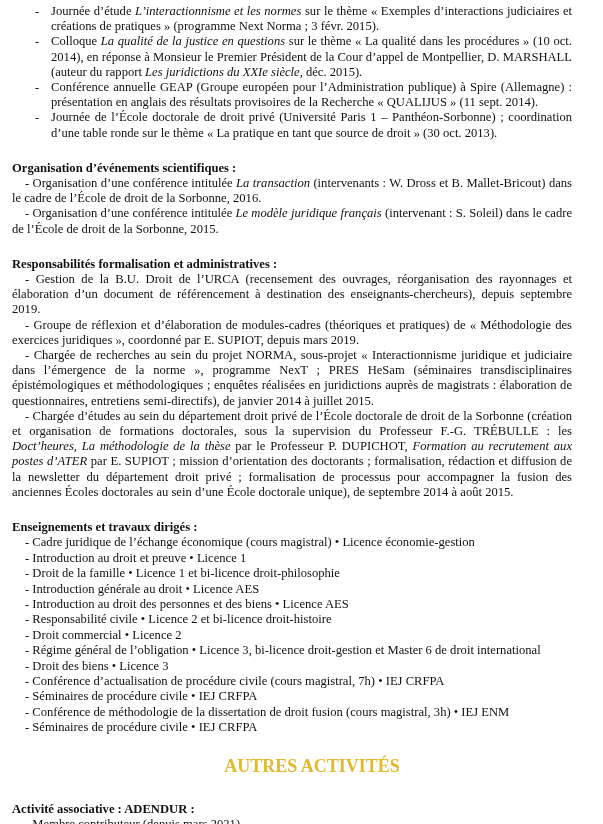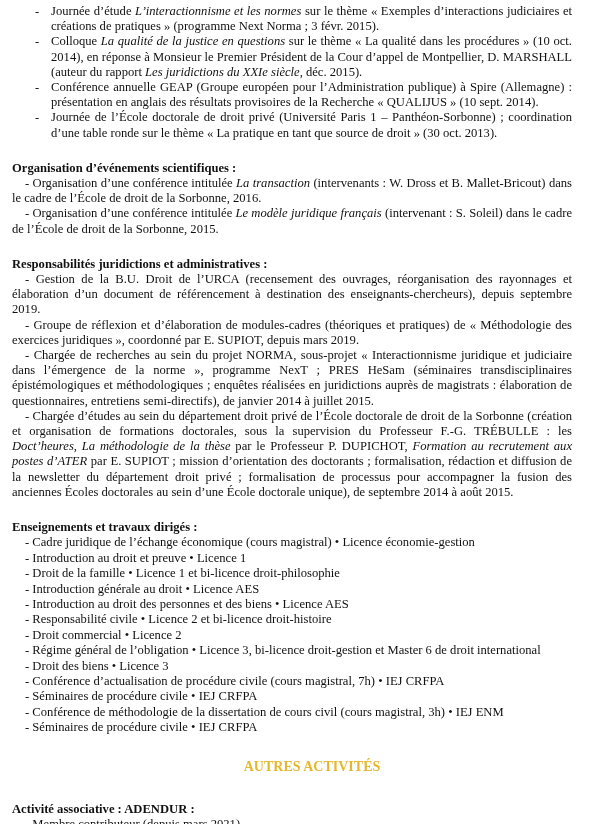--- a/index.html
+++ b/index.html
@@ -12,73 +12,73 @@
   .bullet-list { margin: 0; padding: 0; list-style: none; }
   .bullet-item { position: relative; padding-left: 39px; text-align: justify; line-height: 15.2px; }
   .bullet-item .dash { position: absolute; left: 23px; top: 0; }
   .section { margin-top: 20px; }
   .section-title { font-weight: bold; line-height: 15.2px; }
   .para { text-indent: 13px; text-align: justify; line-height: 15.2px; }
   .teach { padding-left: 13px; line-height: 15.4px; }
   .teach.wrap { padding-left: 0; text-indent: 13px; }
   .heading-center {
     text-align: center; font-weight: bold; color: #e3b82c;
-    margin-top: 23px; margin-bottom: 28px; line-height: 15px; font-size: 14px;
+    margin-top: 23px; margin-bottom: 28px; line-height: 15px; font-size: 18px;
     padding-left: 40px;
   }
   i { font-style: italic; }
 </style>
 </head>
 <body>
 
 <div class="page">
 
   <ul class="bullet-list">
     <li class="bullet-item">
       <span class="dash">-</span><span>Journée d’étude </span><i>L’interactionnisme et les normes</i><span> sur le thème « Exemples d’interactions judiciaires et créations de pratiques » (programme Next Norma ; 3 févr. 2015).</span>
     </li>
     <li class="bullet-item">
       <span class="dash">-</span><span>Colloque </span><i>La qualité de la justice en questions</i><span> sur le thème « La qualité dans les procédures » (10 oct. 2014), en réponse à Monsieur le Premier Président de la Cour d’appel de Montpellier, D. MARSHALL (auteur du rapport </span><i>Les juridictions du XXIe siècle</i><span>, déc. 2015).</span>
     </li>
     <li class="bullet-item">
-      <span class="dash">-</span><span>Conférence annuelle GEAP (Groupe européen pour l’Administration publique) à Spire (Allemagne) : présentation en anglais des résultats provisoires de la Recherche « QUALIJUS » (10 sept. 2014).</span>
+      <span class="dash">-</span><span>Conférence annuelle GEAP (Groupe européen pour l’Administration publique) à Spire (Allemagne) : présentation en anglais des résultats provisoires de la Recherche « QUALIJUS » (11 sept. 2014).</span>
     </li>
     <li class="bullet-item">
       <span class="dash">-</span><span>Journée de l’École doctorale de droit privé (Université Paris 1 – Panthéon-Sorbonne) ; coordination d’une table ronde sur le thème « La pratique en tant que source de droit » (30 oct. 2013).</span>
     </li>
   </ul>
 
   <div class="section">
     <div class="section-title">Organisation d’événements scientifiques :</div>
     <div class="para"><span>- Organisation d’une conférence intitulée </span><i>La transaction</i><span> (intervenants : W. Dross et B. Mallet-Bricout) dans le cadre de l’École de droit de la Sorbonne, 2016.</span></div>
     <div class="para"><span>- Organisation d’une conférence intitulée </span><i>Le modèle juridique français</i><span> (intervenant : S. Soleil) dans le cadre de l’École de droit de la Sorbonne, 2015.</span></div>
   </div>
 
   <div class="section">
-    <div class="section-title">Responsabilités juridictions et administratives :</div>
+    <div class="section-title">Responsabilités formalisation et administratives :</div>
     <div class="para">- Gestion de la B.U. Droit de l’URCA (recensement des ouvrages, réorganisation des rayonnages et élaboration d’un document de référencement à destination des enseignants-chercheurs), depuis septembre 2019.</div>
     <div class="para">- Groupe de réflexion et d’élaboration de modules-cadres (théoriques et pratiques) de « Méthodologie des exercices juridiques », coordonné par E. SUPIOT, depuis mars 2019.</div>
     <div class="para">- Chargée de recherches au sein du projet NORMA, sous-projet « Interactionnisme juridique et judiciaire dans l’émergence de la norme », programme NexT ; PRES HeSam (séminaires transdisciplinaires épistémologiques et méthodologiques ; enquêtes réalisées en juridictions auprès de magistrats : élaboration de questionnaires, entretiens semi-directifs), de janvier 2014 à juillet 2015.</div>
     <div class="para"><span>- Chargée d’études au sein du département droit privé de l’École doctorale de droit de la Sorbonne (création et organisation de formations doctorales, sous la supervision du Professeur F.-G. TRÉBULLE : les </span><i>Doct’heures</i><span>, </span><i>La méthodologie de la thèse</i><span> par le Professeur P. DUPICHOT, </span><i>Formation au recrutement aux postes d’ATER</i><span> par E. SUPIOT ; mission d’orientation des doctorants ; formalisation, rédaction et diffusion de la newsletter du département droit privé ; formalisation de processus pour accompagner la fusion des anciennes Écoles doctorales au sein d’une École doctorale unique), de septembre 2014 à août 2015.</span></div>
   </div>
 
   <div class="section">
     <div class="section-title">Enseignements et travaux dirigés :</div>
     <div class="teach">- Cadre juridique de l’échange économique (cours magistral) • Licence économie-gestion</div>
     <div class="teach">- Introduction au droit et preuve • Licence 1</div>
     <div class="teach">- Droit de la famille • Licence 1 et bi-licence droit-philosophie</div>
     <div class="teach">- Introduction générale au droit • Licence AES</div>
     <div class="teach">- Introduction au droit des personnes et des biens • Licence AES</div>
     <div class="teach">- Responsabilité civile • Licence 2 et bi-licence droit-histoire</div>
     <div class="teach">- Droit commercial • Licence 2</div>
     <div class="teach">- Régime général de l’obligation • Licence 3, bi-licence droit-gestion et Master 6 de droit international</div>
     <div class="teach">- Droit des biens • Licence 3</div>
     <div class="teach">- Conférence d’actualisation de procédure civile (cours magistral, 7h) • IEJ CRFPA</div>
     <div class="teach">- Séminaires de procédure civile • IEJ CRFPA</div>
-    <div class="teach">- Conférence de méthodologie de la dissertation de cours civil (cours magistral, 3h) • IEJ ENM</div>
+    <div class="teach">- Conférence de méthodologie de la dissertation de droit fusion (cours magistral, 3h) • IEJ ENM</div>
     <div class="teach">- Séminaires de procédure civile • IEJ CRFPA</div>
   </div>
 
   <div class="heading-center">AUTRES ACTIVITÉS</div>
 
   <div>
     <div class="section-title">Activité associative : ADENDUR :</div>
     <div class="teach">- Membre contributeur (depuis mars 2021).</div>
   </div>
 

